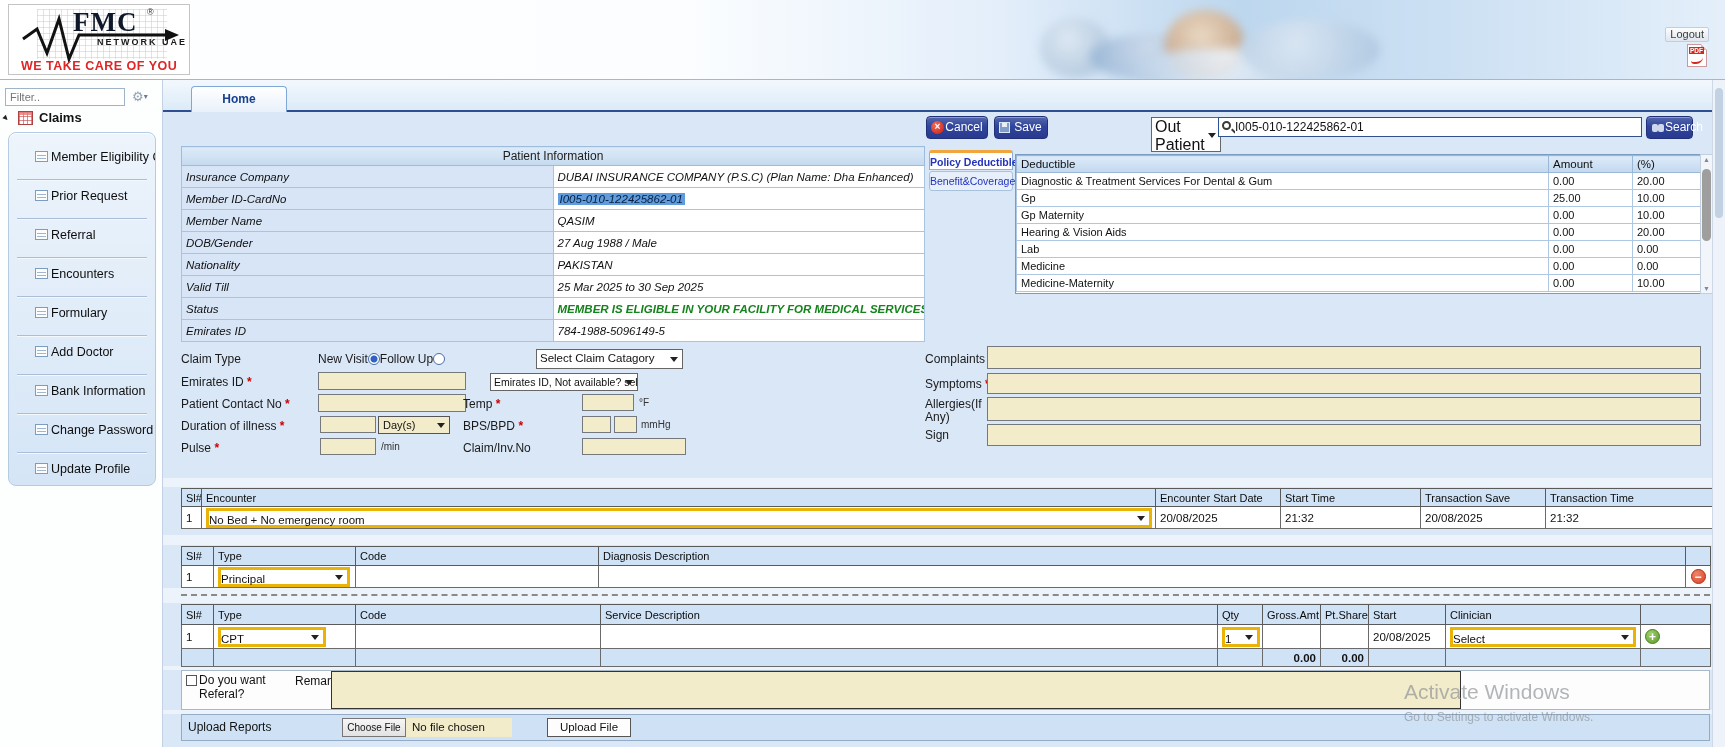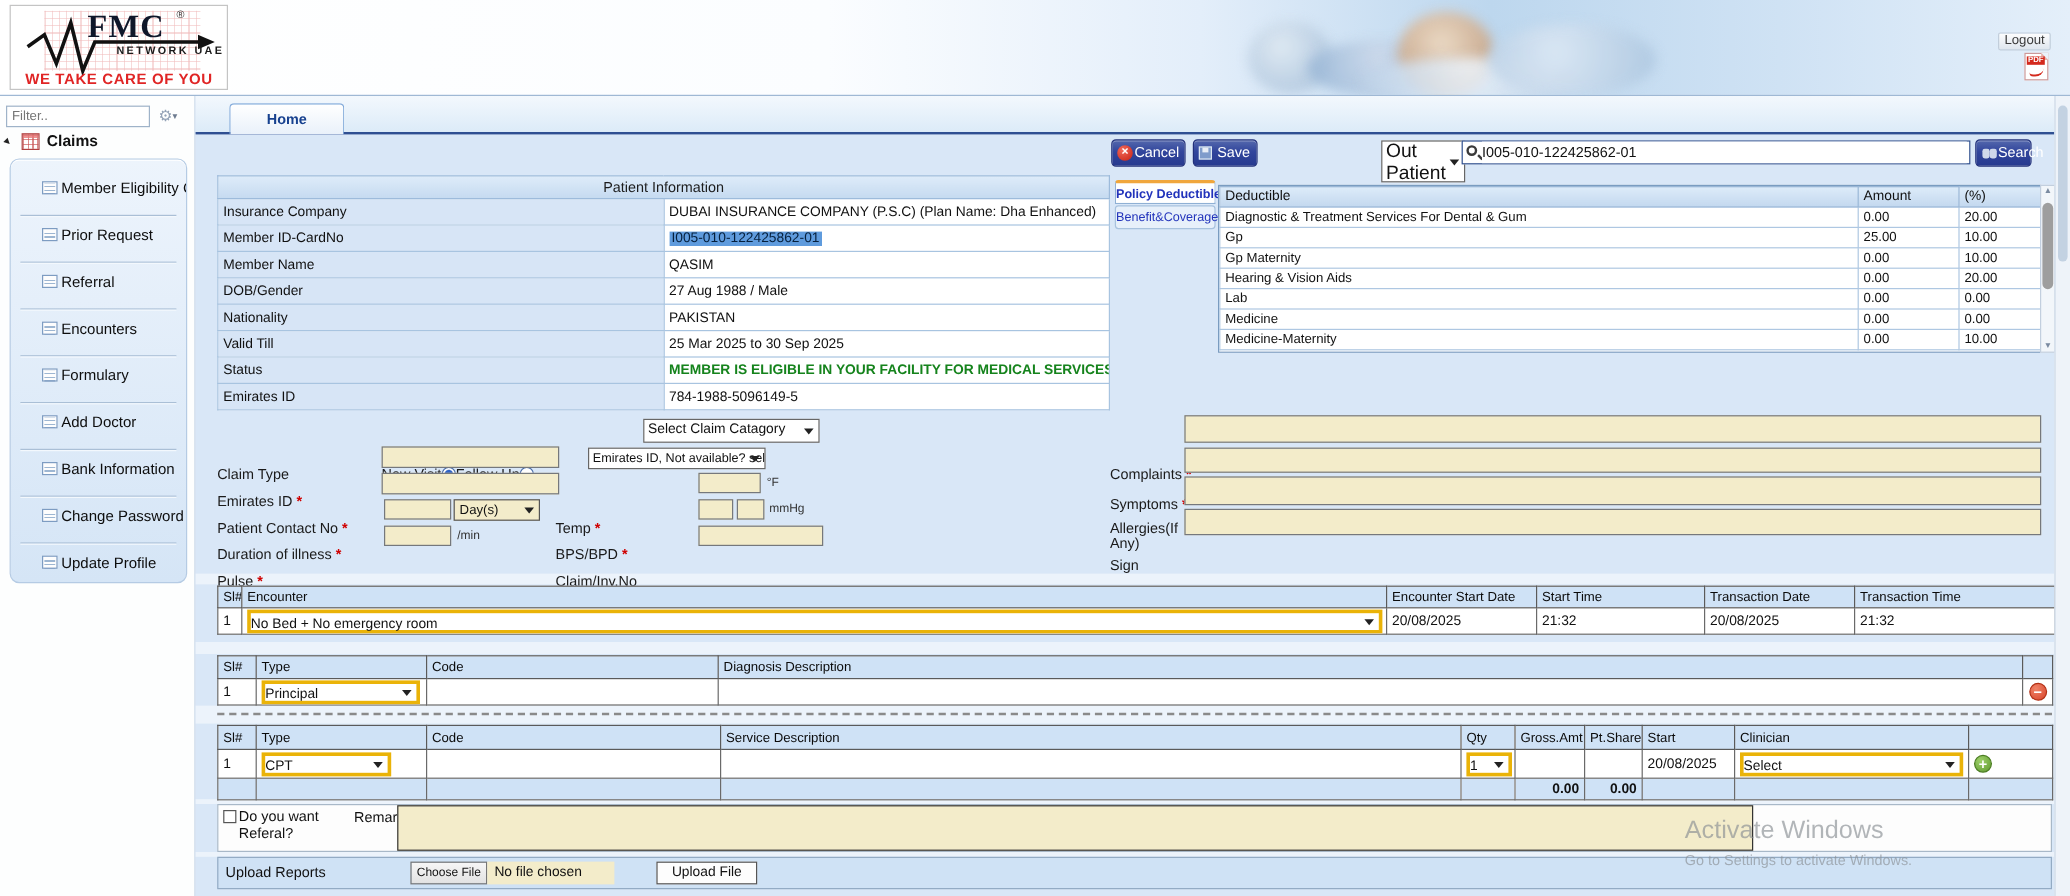--- a/index.html
+++ b/index.html
@@ -74,40 +74,40 @@
   #search-input { position:absolute; left:16px; top:0; width:404px; height:18px; border:none; outline:none; font-size:12px; color:#111; }
   #search-btn { left:1483px; top:36px; width:47px; padding-left:18px; }
   #binoc { position:absolute; left:5px; top:7px; width:12px; height:8px; }
   #binoc::before, #binoc::after { content:""; position:absolute; top:0; width:6px; height:8px; background:#cfd8ea; border-radius:2px; }
   #binoc::before { left:0; } #binoc::after { right:0; }
 
   
   table { border-collapse:collapse; table-layout:fixed; }
   #patient-table { position:absolute; left:18px; top:66px; width:744px; background:#fff; border:1px solid #53759e; }
   #patient-table th { height:19px; background:linear-gradient(#ddebf9,#c5daf0); font-size:12px; font-weight:normal; color:#1c1c1c; border:1px solid #9dbbdb; }
-  #patient-table td { height:22px; font-size:11.5px; border:1px solid #a8c4e0; padding:0 4px; overflow:hidden; white-space:nowrap; }
+  #patient-table td { height:22px; font-size:11.5px; border:1px solid #a8c4e0; padding:0 4px; overflow:hidden; white-space:nowrap;font-style:italic; }
   #patient-table td.plabel { width:170px; background:#d7e5f6; color:#101010; }
   .sel-val { background:#5f9bdd; color:#06203d; padding:0 2px; }
   .status-green { color:#15831c; font-weight:bold; }
 
   
   .ptab { position:absolute; left:766px; width:84px; height:20px; font-size:10.5px; color:#2233bb; text-align:center; line-height:18px; cursor:pointer; white-space:nowrap; }
   #ptab-active { top:70px; background:#fff; border:1px solid #8fb0d4; border-top:3px solid #f0a63c; border-radius:3px 3px 0 0; font-weight:bold; }
   #ptab-inactive { top:91px; background:#e7f0fa; border:1px solid #a8c2de; border-radius:3px; }
   #deduct-wrap { position:absolute; left:852px; top:74px; width:686px; height:140px; background:#fff; border:1px solid #7a9cc0; overflow:hidden; }
   #deduct-table { width:684px; }
   #deduct-table th { height:17px; background:linear-gradient(#dcebf9,#c3d8ef); font-size:11.5px; font-weight:normal; text-align:left; padding:0 4px; border:1px solid #9ab7d6; color:#101010; }
   #deduct-table td { height:17px; font-size:11px; padding:0 4px; border:1px solid #aec7e2; white-space:nowrap; overflow:hidden; }
   #deduct-sb { position:absolute; left:1537px; top:74px; width:13px; height:140px; background:#f2f6fa; border:1px solid #c2cfde; }
   #deduct-sb .arr { position:absolute; left:0; width:11px; text-align:center; font-size:7px; color:#7a8aa0; cursor:pointer; }
   #deduct-sb .arr.up { top:1px; } #deduct-sb .arr.down { bottom:1px; }
   #deduct-sb .thumb { position:absolute; left:1px; top:14px; width:9px; height:72px; background:#9e9e9e; border-radius:5px; cursor:pointer; }
 
   
-  .flabel { position:absolute; font-size:12px; color:#1a1a1a; white-space:nowrap;margin-top:36px; }
+  .flabel { position:absolute; font-size:12px; color:#1a1a1a; white-space:nowrap; }
   .req { color:#d00000; font-weight:bold; }
   .binput { position:absolute; background:#f3ecca; border:1px solid #75787c; height:18px; }
   .wsel { position:absolute; background:#fff; border:1px solid #666; font-size:10.5px; line-height:16px; padding-left:3px; white-space:nowrap; overflow:hidden; cursor:pointer; }
   .bsel { position:absolute; background:#f3ecca; border:1px solid #555; font-size:11px; line-height:16px; padding-left:4px; cursor:pointer; }
   .radio { display:inline-block; width:12px; height:12px; border:1px solid #4a6da8; border-radius:50%; background:#fff; vertical-align:-2px; cursor:pointer; }
   .radio.on { background:radial-gradient(circle,#2f62c4 0 3px,#fff 4px); }
   .unit { position:absolute; font-size:10px; color:#333; }
 
   
   .dtable { position:absolute; background:#fff; border:1px solid #4a4a4a; }
@@ -407,21 +407,21 @@
         <col style="width:140px">
         <col style="width:125px">
         <col style="width:167px">
     </colgroup>
       <tbody>
         <tr style="height:18px">
       <th>Sl#</th>
       <th>Encounter</th>
       <th>Encounter Start Date</th>
       <th>Start Time</th>
-      <th>Transaction Date</th>
+      <th>Transaction Save</th>
       <th>Transaction Time</th>
     </tr>
     <tr style="height:22px">
       <td>1</td>
       <td>
             <div class="cell-sel sel" style="width:946px"><span>No Bed + No emergency room</span></div>
           </td>
       <td>20/08/2025</td>
       <td>21:32</td>
       <td>20/08/2025</td>

